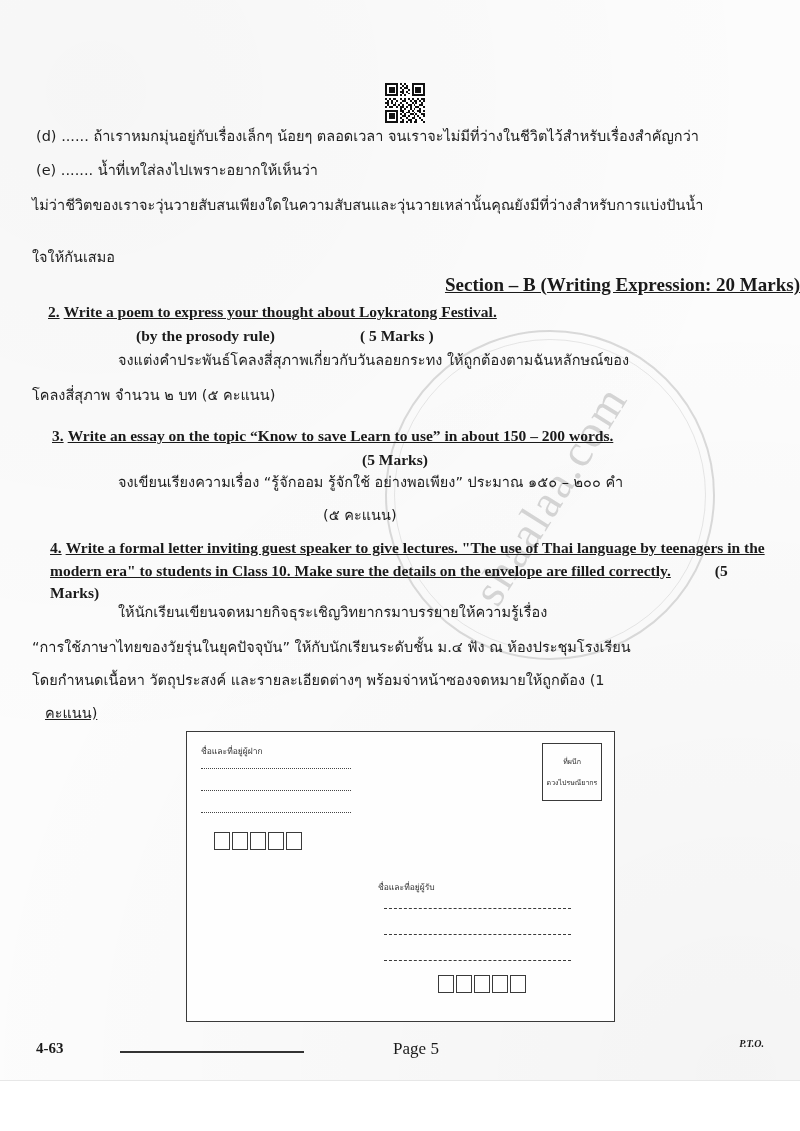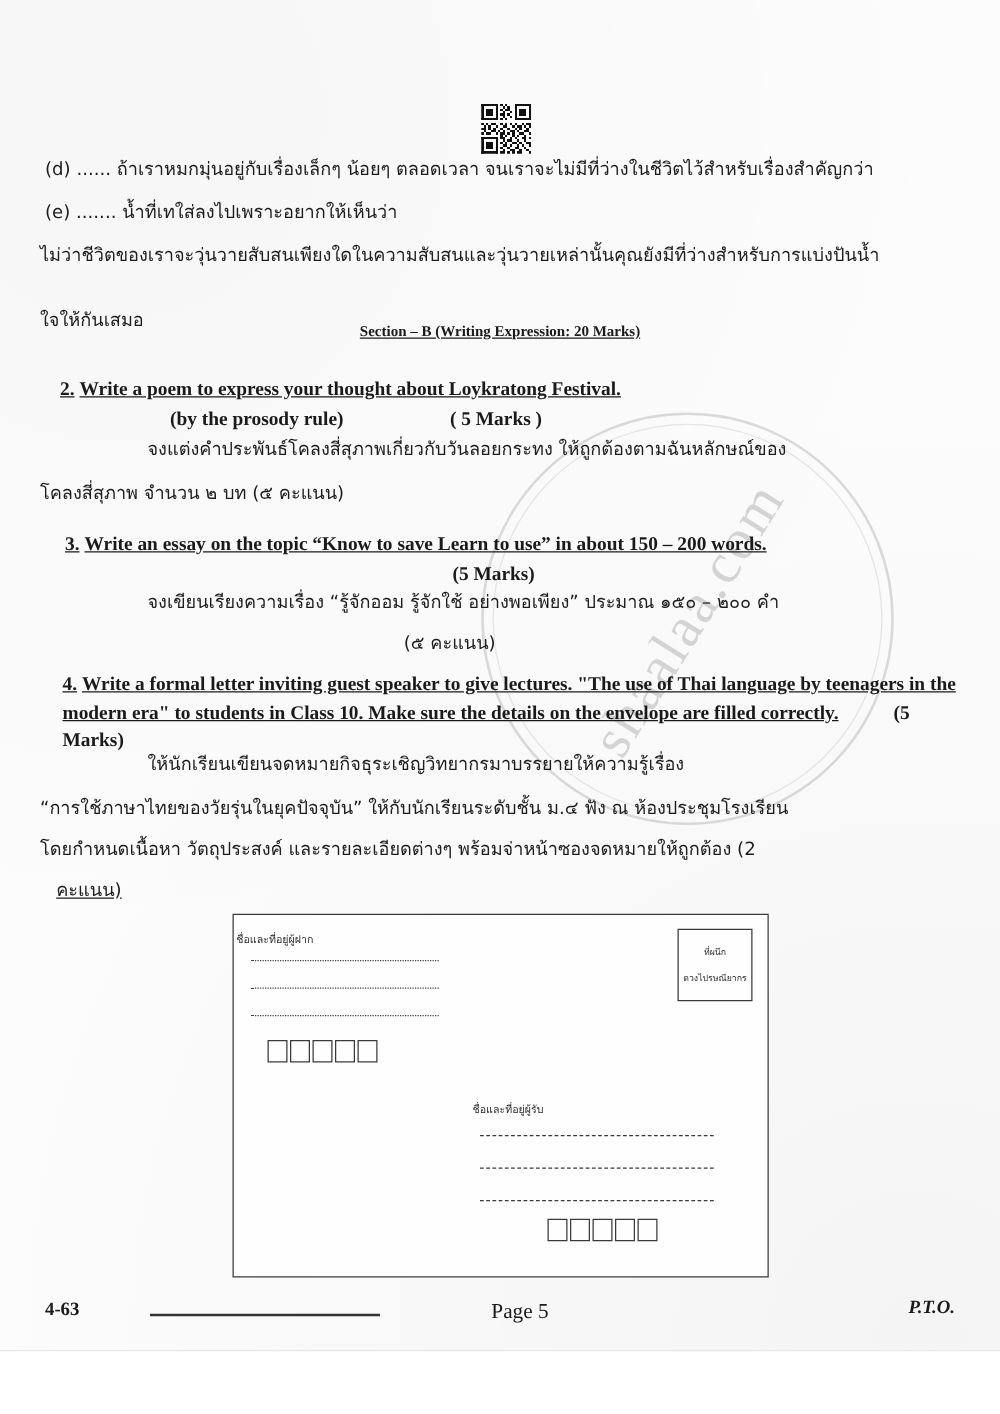--- a/index.html
+++ b/index.html
@@ -69,25 +69,25 @@
     white-space:nowrap;
   }
   .thai { font-family:"DejaVu Sans", sans-serif; font-size:14.5px; color:#1d1d1d; }
   .en-b { font-weight:bold; font-size:15.5px; text-decoration:underline; }
   .en-bn { font-weight:bold; font-size:15.5px;margin-left:40px; }
   .wrap { white-space:normal; }
 
   
   .section-head {
     position:absolute;
-    left:0; top:258px;
+    left:0; top:274px;
     width:800px;
-    text-align:center;
+    text-align:right;
     font-weight:bold;
-    font-size:12px;
+    font-size:19px;
     font-family:"Liberation Serif", serif;
   }
   .section-head span { text-decoration:underline; }
 
   
   .envelope {
     position:absolute;
     left:186px; top:731px;
     width:427px; height:289px;
     border:1.6px solid #3a3a3a;
@@ -148,21 +148,21 @@
   .footer-center {
     position:absolute;
     left:16px; top:1039px;
     width:800px; text-align:center;
     font-size:17px;
     font-family:"Liberation Serif", serif;
   }
   .footer-right {
     position:absolute;
     right:36px; top:1038px;
-    font-style:italic; font-weight:bold; font-size:15px;
+    font-style:italic; font-weight:bold; font-size:10px;
     font-family:"Liberation Serif", serif;
   }
   .bottom-bar {
     position:absolute;
     left:0; top:1080px;
     width:800px; height:51px;
     background:#ffffff;
     border-top:1px solid #e7e7e7;
   }
   .bottom-note {
@@ -335,25 +335,25 @@
   <div class="txt thai" style="left:118px; top:472px;">จงเขียนเรียงความเรื่อง “รู้จักออม  รู้จักใช้  อย่างพอเพียง”  ประมาณ ๑๕๐ – ๒๐๐ คำ</div>
   <div class="txt thai" style="left:323px; top:505px;">(๕ คะแนน)</div>
 
   <div class="txt wrap" style="left:50px; top:537px; width:716px; white-space:normal;">
     <span class="en-b">4.</span>
     <span class="en-b">Write a formal letter inviting guest speaker to give lectures. "The use of Thai language by teenagers in the modern era" to students in Class 10. Make sure the details on the envelope are filled correctly.</span>
     <span class="en-bn">(5 Marks)</span>
   </div>
   <div class="txt thai" style="left:118px; top:602px;">ให้นักเรียนเขียนจดหมายกิจธุระเชิญวิทยากรมาบรรยายให้ความรู้เรื่อง</div>
   <div class="txt thai" style="left:32px; top:637px;">“การใช้ภาษาไทยของวัยรุ่นในยุคปัจจุบัน” ให้กับนักเรียนระดับชั้น ม.๔ ฟัง ณ ห้องประชุมโรงเรียน</div>
-  <div class="txt thai" style="left:32px; top:670px;">โดยกำหนดเนื้อหา วัตถุประสงค์ และรายละเอียดต่างๆ พร้อมจ่าหน้าซองจดหมายให้ถูกต้อง      (2</div>
+  <div class="txt thai" style="left:32px; top:670px;">โดยกำหนดเนื้อหา วัตถุประสงค์ และรายละเอียดต่างๆ พร้อมจ่าหน้าซองจดหมายให้ถูกต้อง      (1</div>
   <div class="txt thai" style="left:45px; top:703px;text-decoration:underline;">คะแนน)</div>
 
   <div class="envelope">
-    <div class="env-label" style="left:2px; top:12px;">ชื่อและที่อยู่ผู้ฝาก</div>
+    <div class="env-label" style="left:14px; top:12px;">ชื่อและที่อยู่ผู้ฝาก</div>
 
     <div class="dotline" style="left:14px; top:36px; width:150px;"></div>
     <div class="dotline" style="left:14px; top:58px; width:150px;"></div>
     <div class="dotline" style="left:14px; top:80px; width:150px;"></div>
 
     <div class="stampbox">
       <div>ที่ผนึก</div>
       <div>ดวงไปรษณียากร</div>
     </div>
 

